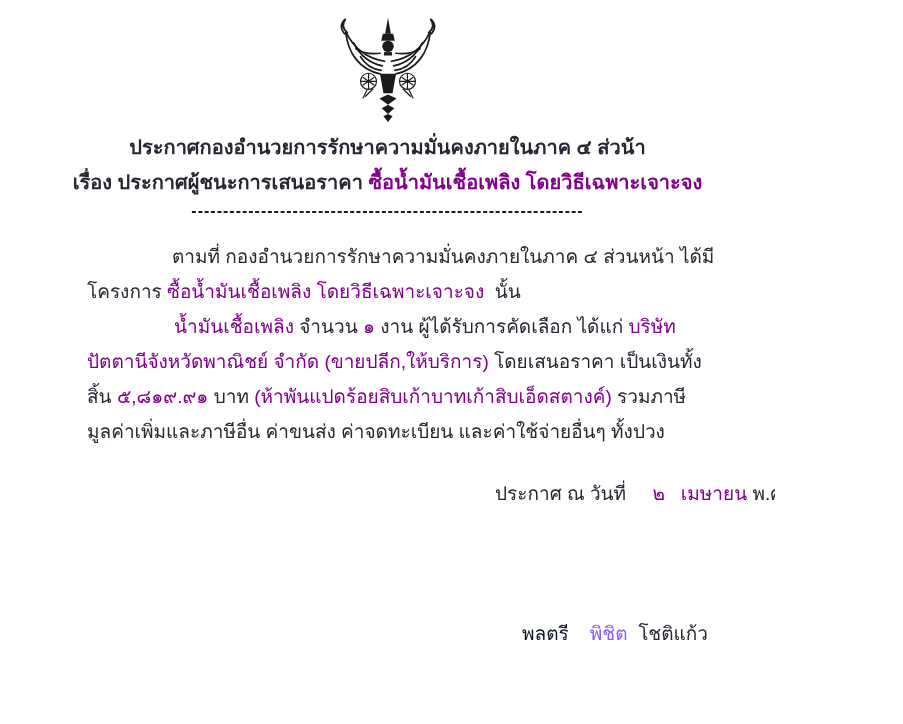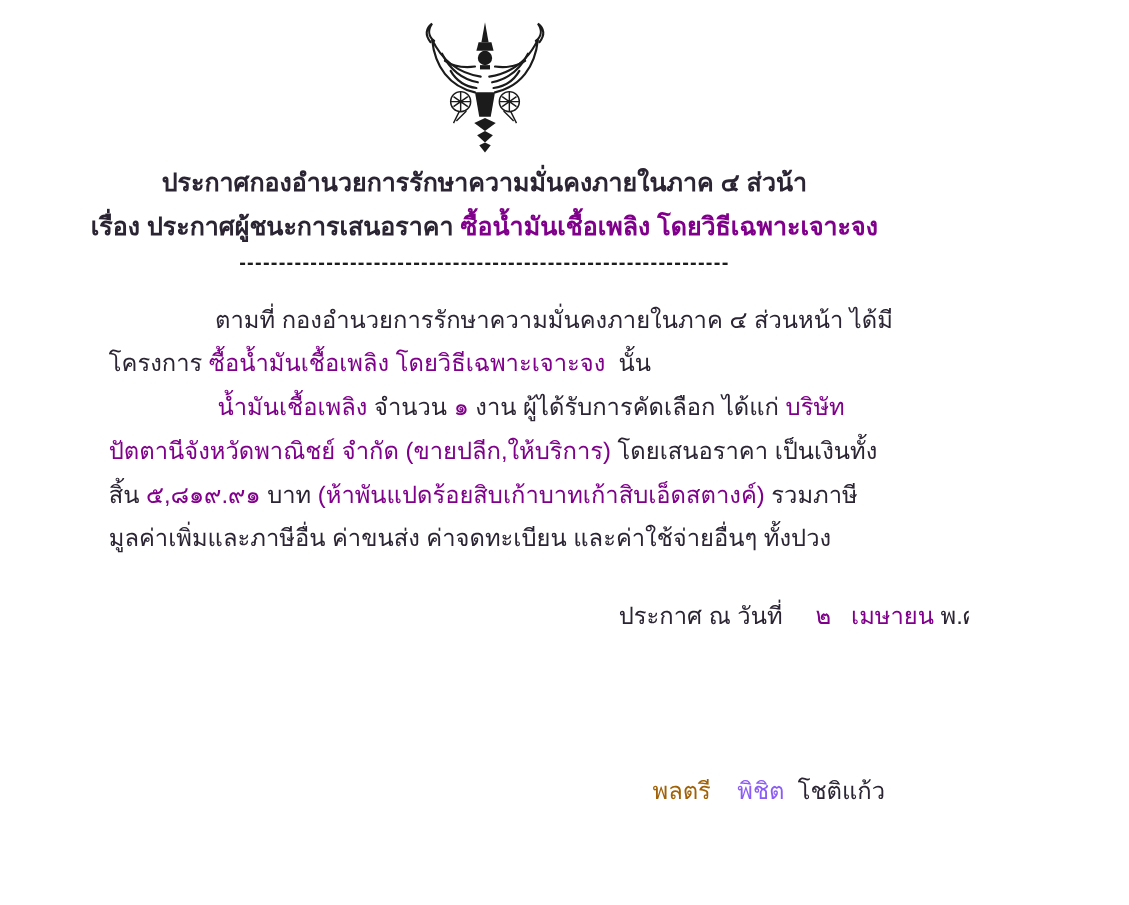--- a/index.html
+++ b/index.html
@@ -69,20 +69,20 @@
 
   <div class="divider">--------------------------------------------------------------</div>
 
   <div class="content">
     <p class="para para-1"><span style="color: rgb(43, 37, 51);">ตามที่ กองอำนวยการรักษาความมั่นคงภายในภาค ๔ ส่วนหน้า ได้มีโครงการ </span><span style="color: rgb(128, 0, 139);">ซื้อน้ำมันเชื้อเพลิง โดยวิธีเฉพาะเจาะจง</span><span style="color: rgb(43, 37, 51);">  นั้น</span></p>
     <p class="para para-2"><span style="color: rgb(128, 0, 139);">น้ำมันเชื้อเพลิง</span><span style="color: rgb(43, 37, 51);"> จำนวน </span><span style="color: rgb(128, 0, 139);">๑</span><span style="color: rgb(43, 37, 51);"> งาน ผู้ได้รับการคัดเลือก ได้แก่ </span><span style="color: rgb(128, 0, 139);">บริษัท ปัตตานีจังหวัดพาณิชย์ จำกัด (ขายปลีก,ให้บริการ)</span><span style="color: rgb(43, 37, 51);"> โดยเสนอราคา เป็นเงินทั้งสิ้น </span><span style="color: rgb(128, 0, 139);">๕,๘๑๙.๙๑</span><span style="color: rgb(43, 37, 51);"> บาท </span><span style="color: rgb(128, 0, 139);">(ห้าพันแปดร้อยสิบเก้าบาทเก้าสิบเอ็ดสตางค์)</span><span style="color: rgb(43, 37, 51);"> รวมภาษีมูลค่าเพิ่มและภาษีอื่น ค่าขนส่ง ค่าจดทะเบียน และค่าใช้จ่ายอื่นๆ ทั้งปวง</span></p>
     <div class="dateline"><span style="color: rgb(43, 37, 51);">ประกาศ ณ วันที่     </span><span style="color: rgb(128, 0, 139);">๒   เมษายน</span><span style="color: rgb(43, 37, 51);"> พ.ศ. </span><span style="color: #0369a1; font-style: italic;">๒๕๖๘</span></div>
   </div>
 
   <div class="sigblock">
-    <div class="sig-name"><span style="color: #a16207;">พลตรี    </span><span style="color: #8b5cf6; font-family: Liberation Mono, monospace;">พิชิต</span><span style="color: rgb(43, 37, 51);">  โชติแก้ว</span></div>
+    <div class="sig-name"><span style="color: #0f172a;">พลตรี    </span><span style="color: #8b5cf6; font-family: Liberation Mono, monospace;">พิชิต</span><span style="color: rgb(43, 37, 51);">  โชติแก้ว</span></div>
     <div>( พิชิต   โชติแก้ว )</div>
     
     
     
   </div>
 
 </div>
 
 </body></html>

